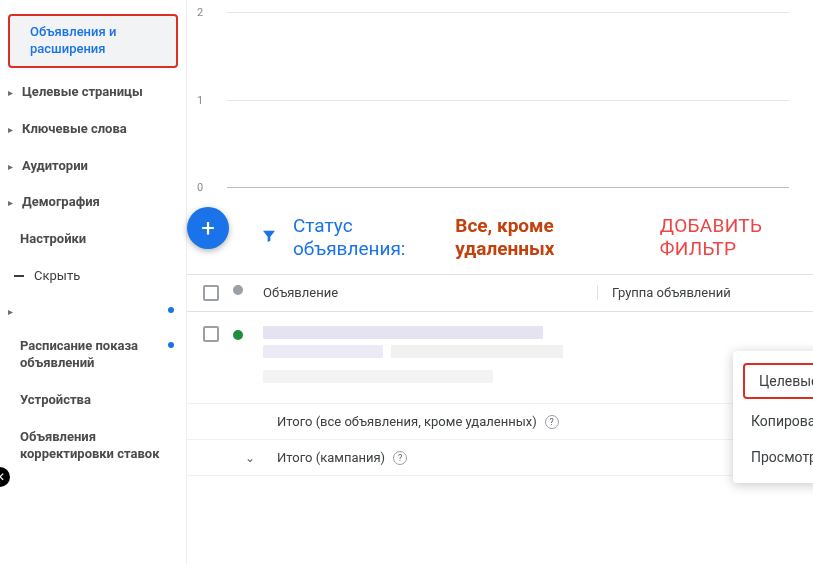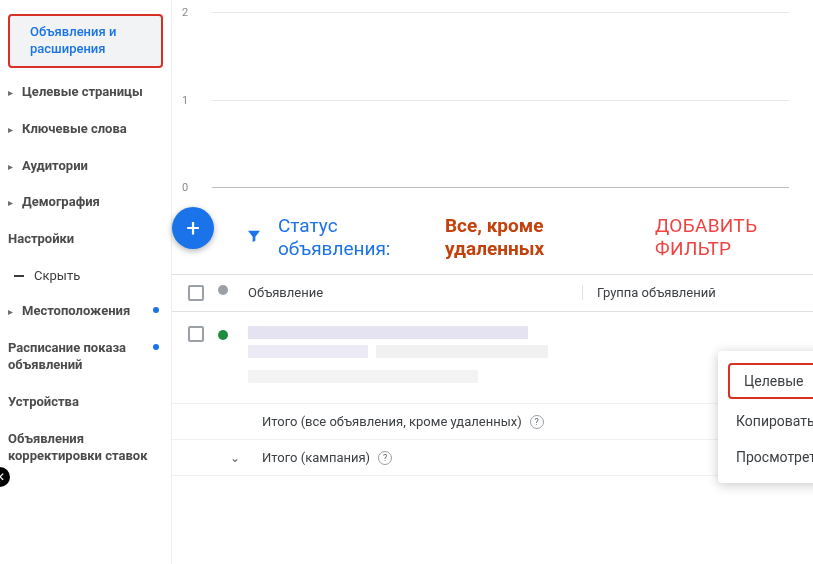--- a/index.html
+++ b/index.html
@@ -1,28 +1,28 @@
 <!DOCTYPE html>
 <html><head>
 <meta charset="utf-8">
 <style>
   *{box-sizing:border-box;margin:0;padding:0;font-family:Roboto,Arial,sans-serif;}
   body{width:813px;height:564px;overflow:hidden;background:#fff;position:relative;}
   .layout{display:flex;height:100%;}
 
   
-  .sidebar{width:172px;flex-shrink:0;border-right:1px solid #eee;background:#fff;padding-top:8px;}
+  .sidebar{width:187px;flex-shrink:0;border-right:1px solid #eee;background:#fff;padding-top:8px;}
   .side-item{display:flex;align-items:flex-start;padding:10px 12px 10px 8px;font-size:13px;color:#4b4b4b;cursor:pointer;position:relative;line-height:1.3;}
   .side-item .chev{width:14px;flex-shrink:0;color:#6b6b6b;font-size:10px;margin-top:2px;}
   .side-item .lbl{flex:1;font-weight:bold;}
   .side-item .dot-ind{width:6px;height:6px;border-radius:50%;background:#1a73e8;margin-left:auto;margin-top:4px;}
   .side-item.active{background:#f1f3f4;}
   .side-item.active .lbl{color:#1a73e8;font-weight:500;}
   .side-item.highlight{border:2px solid #d93025;border-radius:4px;margin:6px 8px;padding:8px 10px 8px 6px;}
-  .side-item.no-chev{padding-left:8px;}
+  .side-item.no-chev{padding-left:20px;}
   .side-sep{display:flex;align-items:center;padding:10px 12px 10px 14px;font-size:13px;color:#3c3c3c;cursor:pointer;}
   .side-sep .dash{width:10px;height:2px;background:#3c3c3c;margin-right:10px;}
   .oval{position:absolute;left:-10px;top:467px;width:20px;height:20px;background:#000;border-radius:50%;z-index:5;display:flex;align-items:center;justify-content:center;color:#fff;font-size:12px;}
 
   
   .main{flex:1;display:flex;flex-direction:column;position:relative;}
   .chart{height:200px;padding:0 24px 0 40px;position:relative;}
   .tick{position:absolute;left:10px;font-size:11px;color:#8a8a8a;}
   .gridline{position:absolute;left:40px;right:24px;height:1px;background:#e6e6e6;}
   .gridline.axis{background:#bdbdbd;}
@@ -88,21 +88,20 @@
       <span class="lbl">Настройки</span>
     </div>
 
     <div class="side-sep">
       <span class="dash"></span>
       <span>Скрыть</span>
     </div>
 
     <div class="side-item">
       <span class="chev">▸</span>
-      <span class="lbl">Местоположения</span>
       <span class="dot-ind"></span>
     </div>
     <div class="side-item no-chev">
       <span class="lbl">Расписание показа объявлений</span>
       <span class="dot-ind"></span>
     </div>
     <div class="side-item no-chev">
       <span class="lbl">Устройства</span>
     </div>
     <div class="side-item no-chev">

